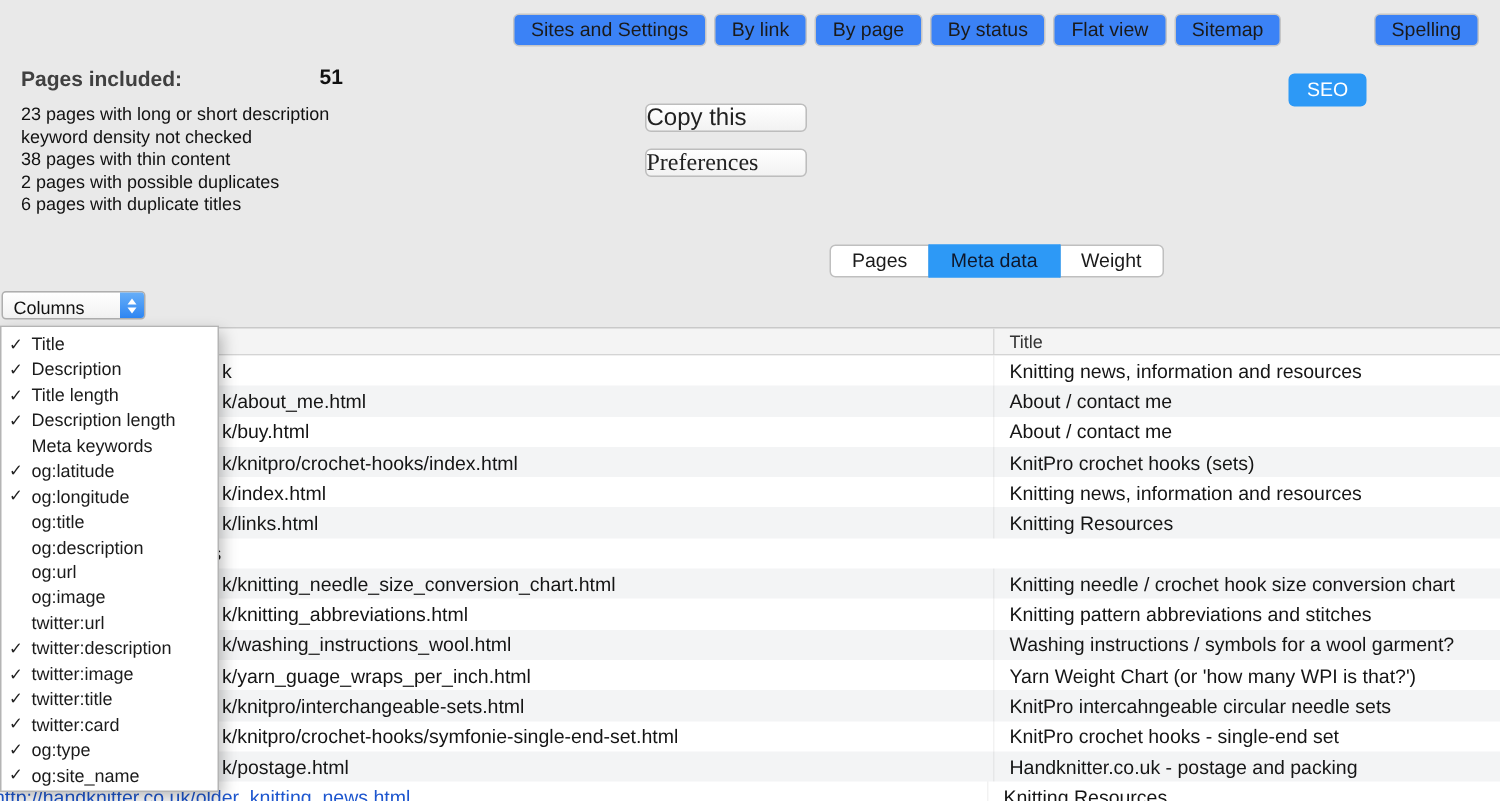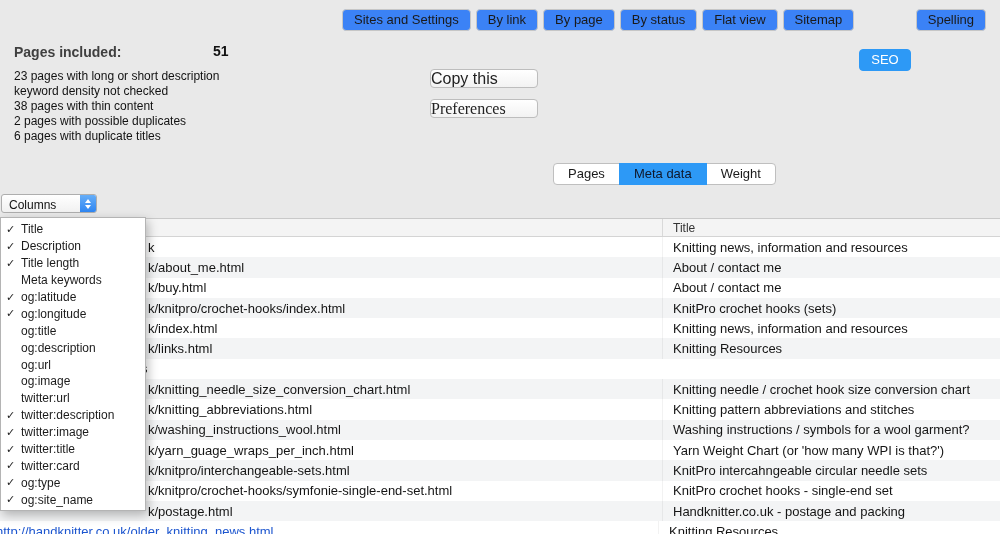--- a/index.html
+++ b/index.html
@@ -228,20 +228,24 @@
   <div class="dd-item checked">
     <span class="check"></span>
     <span class="dd-label">Description</span>
   </div>
 
   <div class="dd-item checked">
     <span class="check"></span>
     <span class="dd-label">Title length</span>
   </div>
 
+  <div class="dd-item checked">
+    <span class="check"></span>
+    <span class="dd-label">Description length</span>
+  </div>
 
   <div class="dd-item">
     <span class="check"></span>
     <span class="dd-label">Meta keywords</span>
   </div>
 
   <div class="dd-item checked">
     <span class="check"></span>
     <span class="dd-label">og:latitude</span>
   </div>

